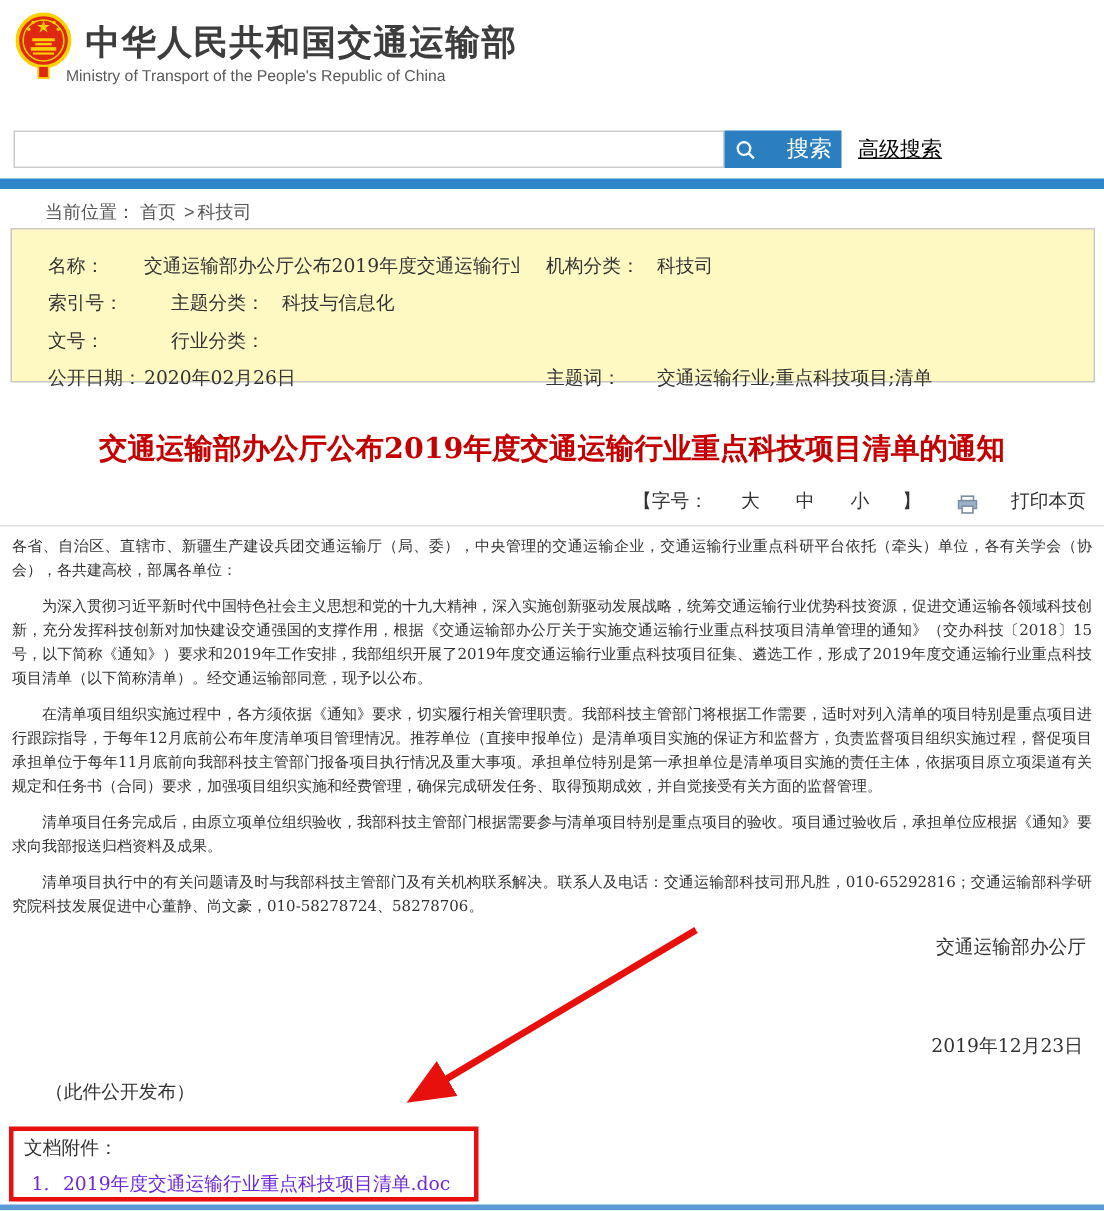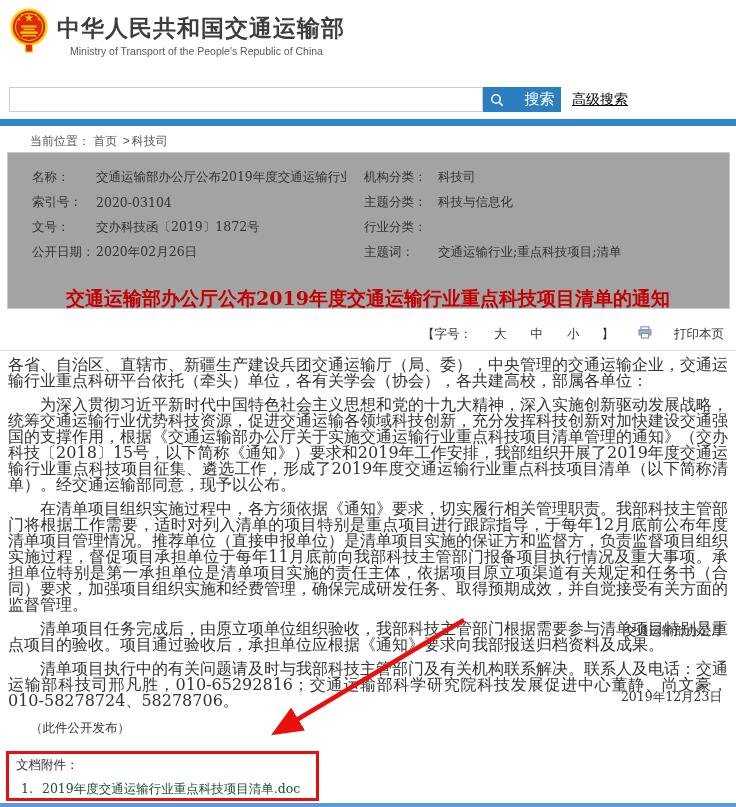--- a/index.html
+++ b/index.html
@@ -4,63 +4,63 @@
 <style>
   * { margin:0; padding:0; box-sizing:border-box; }
   html,body { background:#fff; }
   body { font-family:"Liberation Sans", sans-serif; }
   .page { position:relative; width:736px; height:807px; background:#fff; overflow:hidden; margin:0 auto; }
 
   
   .header { position:absolute; left:0; top:0; width:736px; height:86px; background:#fff; }
   .emblem { position:absolute; left:10px; top:6px; }
   .ministry-cn { position:absolute; left:57px; top:13px; font-size:23px; font-weight:bold; color:#3d3d3d; letter-spacing:1px; white-space:nowrap; }
-  .ministry-en { position:absolute; left:70px; top:45px; font-size:10.5px; color:#595959; white-space:nowrap; }
+  .ministry-en { position:absolute; left:44px; top:45px; font-size:10.5px; color:#595959; white-space:nowrap; }
   .column-title { position:absolute; left:347px; top:24px; font-size:40px; font-weight:bold; color:#49a2e1; white-space:nowrap; letter-spacing:1px; }
 
   
   .search-row { position:absolute; left:0; top:87px; width:736px; height:26px; }
   .search-input { position:absolute; left:9px; top:0; width:474px; height:25px; border:1px solid #ccc; background:#fff; font-size:13px; padding:0 8px; outline:none; }
   .search-button { position:absolute; left:483px; top:0; width:78px; height:25px; background:#2b7fc1; color:#fff; border:none; font-size:15px; cursor:pointer; display:flex; align-items:center; justify-content:center; gap:21px; font-family:"Liberation Sans", sans-serif; }
   .adv-link { position:absolute; left:572px; top:4px; font-size:14px; color:#000000; text-decoration:underline; cursor:pointer; white-space:nowrap; }
 
   .blue-bar { position:absolute; left:0; top:119px; width:736px; height:7px; background:#2f86c8; }
 
   
   .breadcrumb { position:absolute; left:30px; top:133px; font-size:12px; color:#555; white-space:nowrap; }
   .breadcrumb a { color:#555; text-decoration:none; cursor:pointer; }
   .breadcrumb .sep { margin:0 2px; }
 
   
-  .meta-box { position:absolute; left:7px; top:152px; width:723px; height:157px; border:1px solid #c9c9c9; background:#a3a3a3; padding-top:12px; font-family:"DejaVu Serif","Liberation Serif",serif; }
+  .meta-box { position:absolute; left:7px; top:152px; width:723px; height:103px; border:1px solid #c9c9c9; background:#fef9c3; padding-top:12px; font-family:"DejaVu Serif","Liberation Serif",serif; }
   .meta-row { display:flex; height:25px; align-items:center; font-size:12.5px; color:#333; }
   .meta-cell-label { width:88px; padding-left:24px; flex:none; }
   .meta-cell-value { width:250px; flex:none; white-space:nowrap; overflow:hidden; }
   .meta-cell-label.r { width:92px; padding-left:18px; }
   .meta-cell-value.r { width:260px; }
 
   
   .doc-title { position:absolute; left:0; top:286px; width:736px; text-align:center; font-size:19px; font-weight:bold; color:#c40000; font-family:"DejaVu Serif","Liberation Serif",serif; }
-  .fontsize-row { position:absolute; right:10px; top:326px; font-size:12.5px; color:#333; display:flex; align-items:flex-start; gap:20px; font-family:"DejaVu Serif","Liberation Serif",serif; }
+  .fontsize-row { position:absolute; right:10px; top:326px; font-size:12.5px; color:#333; display:flex; align-items:flex-end; gap:20px; font-family:"DejaVu Serif","Liberation Serif",serif; }
   .fontsize-row a { color:#333; cursor:pointer; text-decoration:none; margin:0 2px; }
   .print-link { margin-left:4px; }
   .title-sep { position:absolute; left:0; top:350px; width:736px; height:1px; background:#e0e0e0; }
 
   
-  .article { position:absolute; left:8px; top:357px; width:720px; font-size:16px; color:#333; line-height:16px; text-align:justify; font-family:"DejaVu Serif","Liberation Serif",serif; }
+  .article { position:absolute; left:8px; top:357px; width:720px; font-size:10px; color:#333; line-height:16px; text-align:justify; font-family:"DejaVu Serif","Liberation Serif",serif; }
   .article p { margin-bottom:8px; }
   .article p.indent { text-indent:2em; }
   .sign-line { position:absolute; right:12px; top:623px; font-size:12.5px; color:#333; font-family:"DejaVu Serif","Liberation Serif",serif; }
   .date-line { position:absolute; right:14px; top:689px; font-size:12.5px; color:#333; font-family:"DejaVu Serif","Liberation Serif",serif; }
   .public-note { position:absolute; left:30px; top:720px; font-size:12.5px; color:#333; font-family:"DejaVu Serif","Liberation Serif",serif; }
 
   
   .attachment-box { position:absolute; left:6px; top:751px; width:313px; height:50px; border:3px solid #e8100c; background:#fff; }
   .attachment-heading { position:absolute; left:7px; top:3px; font-size:12.5px; color:#333; font-family:"DejaVu Serif","Liberation Serif",serif; }
-  .attachment-item { position:absolute; left:12px; top:27px; font-size:12.5px; color:#14532d; white-space:nowrap; font-family:"DejaVu Serif","Liberation Serif",serif; cursor:pointer; }
+  .attachment-item { position:absolute; left:12px; top:27px; font-size:12.5px; color:#6d28d9; white-space:nowrap; font-family:"DejaVu Serif","Liberation Serif",serif; cursor:pointer; }
   .attachment-item .idx { margin-right:9px; }
 
   
   .annotation-layer { position:absolute; left:0; top:0; width:736px; height:807px; pointer-events:none; z-index:6; }
 
   .footer-line { position:absolute; left:0; top:803px; width:736px; height:4px; background:#5b9bd5; }
 </style>
 </head>
 <body>
 
@@ -107,27 +107,25 @@
 
   <section class="meta-box">
     <div class="meta-row">
       <span class="meta-cell-label">名称：</span>
       <span class="meta-cell-value">交通运输部办公厅公布2019年度交通运输行业...</span>
       <span class="meta-cell-label r">机构分类：</span>
       <span class="meta-cell-value r">科技司</span>
     </div>
     <div class="meta-row">
       <span class="meta-cell-label">索引号：</span>
-      <span class="meta-cell-value">2020-03104</span>
       <span class="meta-cell-label r">主题分类：</span>
       <span class="meta-cell-value r">科技与信息化</span>
     </div>
     <div class="meta-row">
       <span class="meta-cell-label">文号：</span>
-      <span class="meta-cell-value">交办科技函〔2019〕1872号</span>
       <span class="meta-cell-label r">行业分类：</span>
     </div>
     <div class="meta-row">
       <span class="meta-cell-label">公开日期：</span>
       <span class="meta-cell-value">2020年02月26日</span>
       <span class="meta-cell-label r">主题词：</span>
       <span class="meta-cell-value r">交通运输行业;重点科技项目;清单</span>
     </div>
   </section>
 

